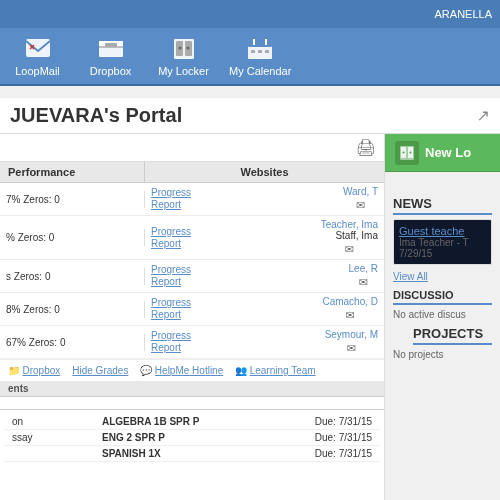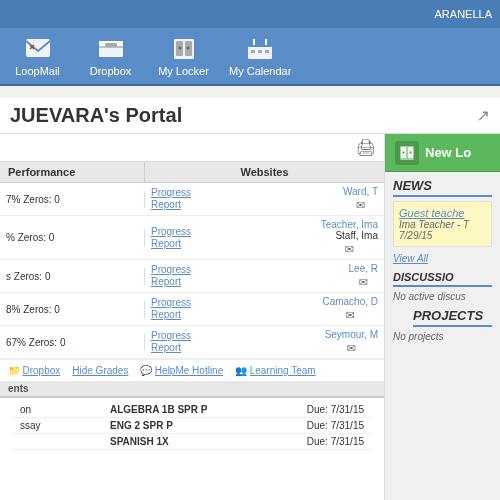--- a/index.html
+++ b/index.html
@@ -186,21 +186,22 @@
     }
     .bottom-link-item {
       display: flex;
       align-items: center;
       gap: 2px;
     }
 
     
     .assignments-section {
       border-top: 1px solid #ccc;
-      padding: 4px 12px;
+      padding: 4px 4px;
+      margin-top: 12px;
     }
     .assign-row {
       display: flex;
       padding: 2px 8px;
       font-size: 10px;
       border-bottom: 1px solid #f0f0f0;
       align-items: center;
     }
     .assign-subject {
       width: 90px;
@@ -243,34 +244,33 @@
       background: #4a9a4a;
       padding: 3px;
       border-radius: 3px;
       display: flex;
       align-items: center;
       justify-content: center;
     }
 
     
     .news-section {
-      padding: 6px 8px;
+      padding: 24px 8px;
       background: #f0f0f0;
-      font-style: italic;
     }
     .section-title {
       font-weight: bold;
       font-size: 13px;
       color: #333;
       margin-bottom: 4px;
       border-bottom: 2px solid #5a8dc8;
       padding-bottom: 2px;
     }
     .news-item {
-      background: #fef9c3;
+      background: #0f172a;
       border: 1px solid #ddd;
       padding: 5px;
       margin-bottom: 4px;
       border-radius: 2px;
     }
     .news-title {
       color: #5a8dc8;
       font-size: 11px;
       text-decoration: underline;
       cursor: pointer;

